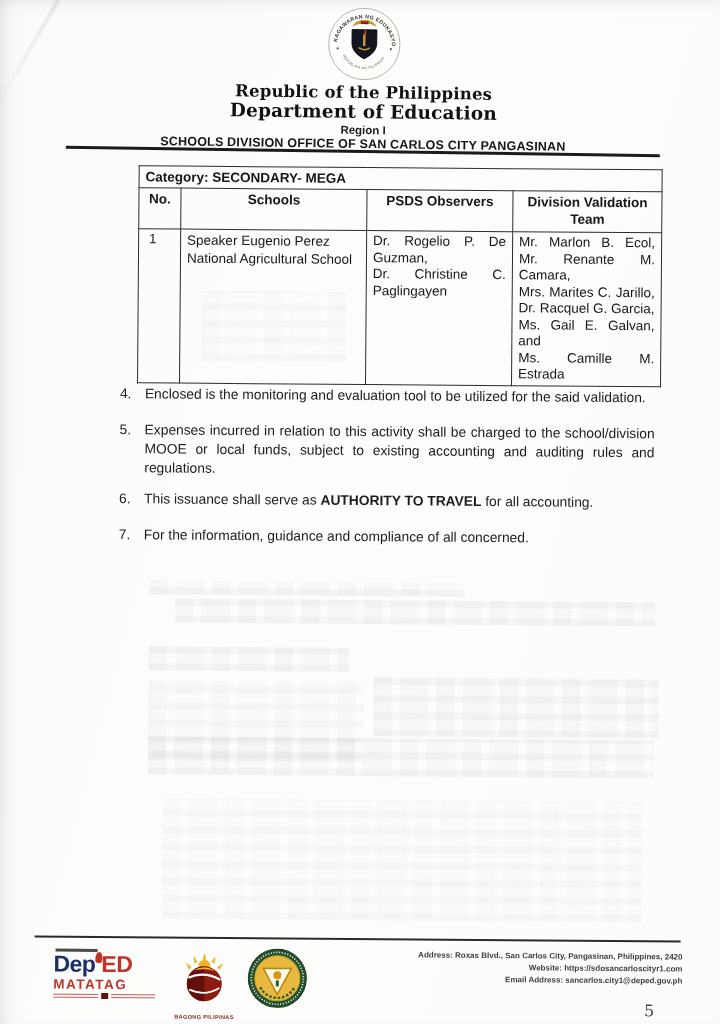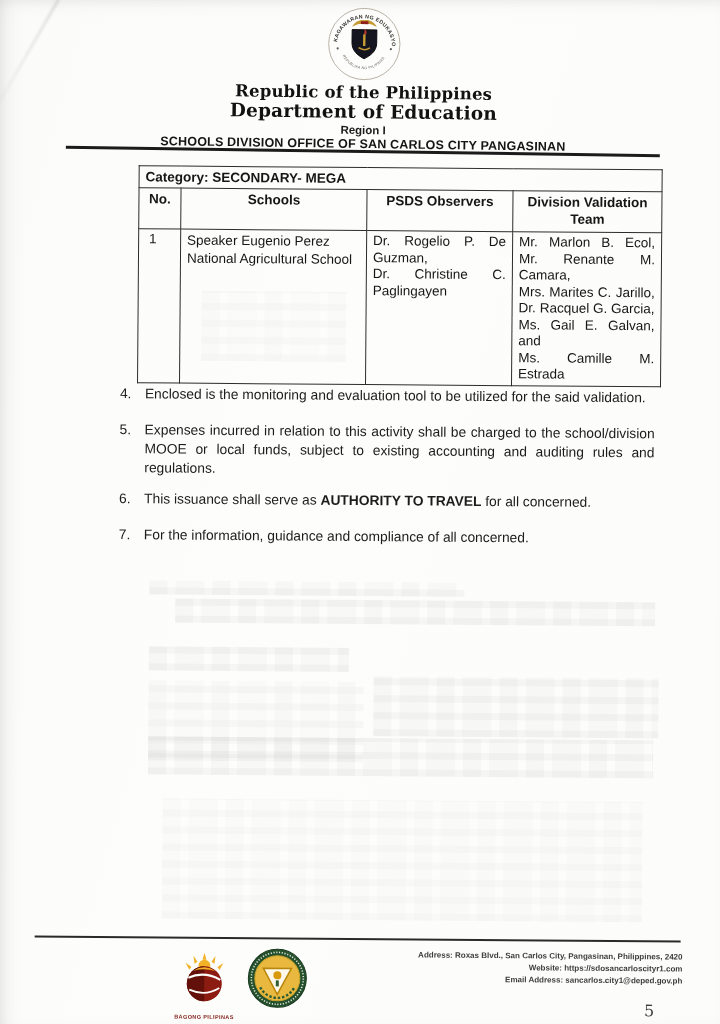--- a/index.html
+++ b/index.html
@@ -166,39 +166,49 @@
       <div class="item">
         <span class="item-no">4.</span>
         <p class="item-text">Enclosed is the monitoring and evaluation tool to be utilized for the said validation.</p>
       </div>
       <div class="item mb-sm">
         <span class="item-no">5.</span>
         <p class="item-text">Expenses incurred in relation to this activity shall be charged to the school/division MOOE or local funds, subject to existing accounting and auditing rules and regulations.</p>
       </div>
       <div class="item">
         <span class="item-no">6.</span>
-        <p class="item-text"><span>This issuance shall serve as </span><b>AUTHORITY TO TRAVEL</b><span> for all concerned.</span></p>
+        <p class="item-text"><span>This issuance shall serve as </span><b>AUTHORITY TO TRAVEL</b><span> for all accounting.</span></p>
       </div>
       <div class="item">
         <span class="item-no">7.</span>
         <p class="item-text">For the information, guidance and compliance of all concerned.</p>
       </div>
     </div>
 
     <div class="ghost g1"></div>
     <div class="ghost g2"></div>
     <div class="ghost g3"></div>
     <div class="ghost g4"></div>
     <div class="ghost g5"></div>
     <div class="ghost g6"></div>
     <div class="ghost g7"></div>
     <div class="ghost g8"></div>
 
     <div class="footer-rule"></div>
 
+    <div class="deped-logo">
+      <div class="deped-topbar"></div>
+      <div class="deped-word"><span class="dep">Dep</span><span class="flame"></span><span class="ed">ED</span></div>
+      <div class="matatag">MATATAG</div>
+      <div class="matatag-tagline">
+        <span class="tag-bar"></span>
+        <span class="tag-flag"></span>
+        <span class="tag-bar"></span>
+      </div>
+    </div>
 
     <div class="bp-logo">
       <svg width="58" height="58" viewBox="0 0 58 58">
         <g fill="#f2b228">
           <polygon points="29,2 31,9 27,9"></polygon>
           <polygon points="18,5 22,11 19,13"></polygon>
           <polygon points="40,5 36,11 39,13"></polygon>
           <polygon points="10,12 16,16 14,19"></polygon>
           <polygon points="48,12 42,16 44,19"></polygon>
           <circle cx="29" cy="15" r="6"></circle>

